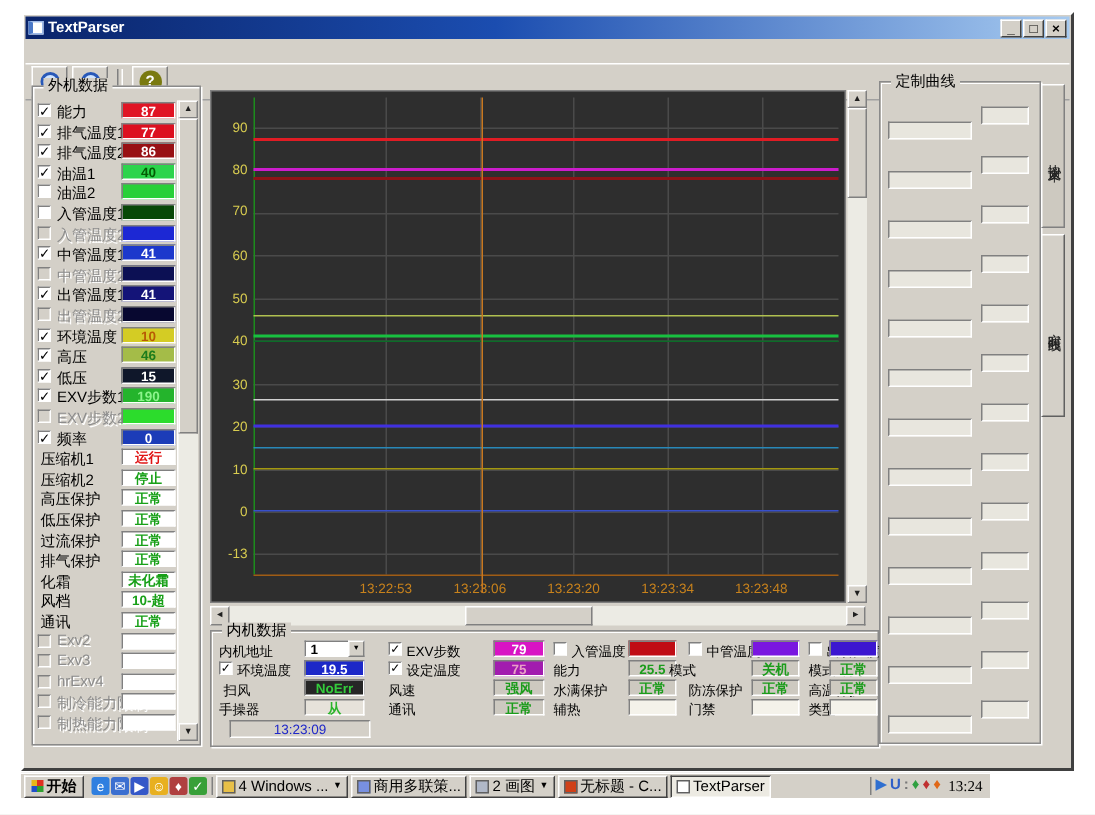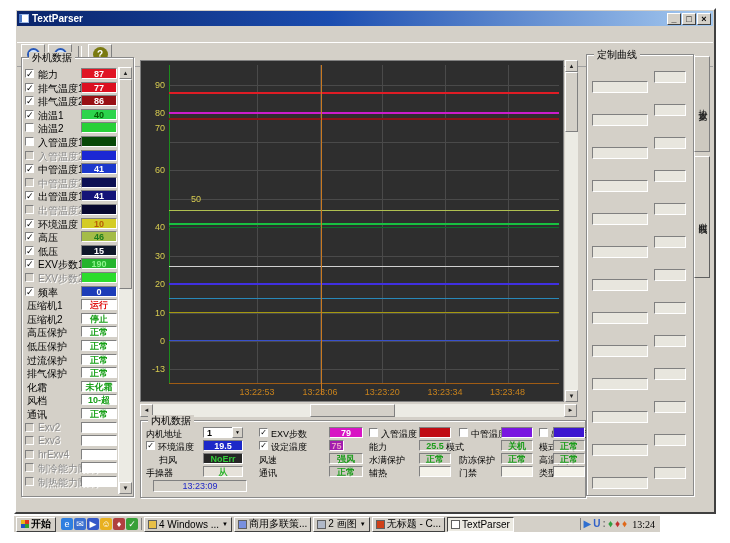--- a/index.html
+++ b/index.html
@@ -298,25 +298,25 @@
           <span class="sb-arr" style="bottom: 0px;">▼</span>
         </div>
     </div>
 
     <div class="plot" id="plot">
         <div class="grid-h" style="top: 23.915px; left: 28px; width: 390px;"></div>
         <div class="ylab" style="top: 18.915px;">90</div>
         <div class="grid-h" style="top: 52.365px; left: 28px; width: 390px;"></div>
         <div class="ylab" style="top: 47.365px;">80</div>
         <div class="grid-h" style="top: 80.815px; left: 28px; width: 390px;"></div>
-        <div class="ylab" style="top: 62px;">70</div>
+        <div class="ylab" style="top: 74px;">70</div>
         <div class="grid-h" style="top: 109.265px; left: 28px; width: 390px;"></div>
         <div class="ylab" style="top: 104.265px;">60</div>
         <div class="grid-h" style="top: 137.715px; left: 28px; width: 390px;"></div>
-        <div class="ylab" style="top: 132.715px; padding-left: 36px;">50</div>
+        <div class="ylab" style="top: 132.715px;">50</div>
         <div class="grid-h" style="top: 166.165px; left: 28px; width: 390px;"></div>
         <div class="ylab" style="top: 161.165px;">40</div>
         <div class="grid-h" style="top: 194.615px; left: 28px; width: 390px;"></div>
         <div class="ylab" style="top: 189.615px;">30</div>
         <div class="grid-h" style="top: 223.065px; left: 28px; width: 390px;"></div>
         <div class="ylab" style="top: 218.065px;">20</div>
         <div class="grid-h" style="top: 251.515px; left: 28px; width: 390px;"></div>
         <div class="ylab" style="top: 246.515px;">10</div>
         <div class="grid-h" style="top: 279.965px; left: 28px; width: 390px;"></div>
         <div class="ylab" style="top: 274.965px;">0</div>
@@ -359,33 +359,33 @@
       </div>
 
     <div class="group indoor" id="indoor-panel">
       <span class="legend">内机数据</span>
     <span class="in-label" style="left: 5px; top: 7px;">内机地址</span>
         <span class="in-box" style="left: 62px; top: 6px; width: 40px; background: rgb(255, 255, 255); text-align: left; padding-left: 3px;">1</span>
         <span class="dd-btn" style="left: 91px; top: 6px;">▼</span>
         <span class="in-cb" style="left: 5px; top: 20px;">✓</span>
         <span class="in-label" style="left: 17px; top: 20px;">环境温度</span>
         <span class="in-box" style="left: 62px; top: 19px; width: 40px; background: rgb(28, 40, 200); color: rgb(255, 255, 255);">19.5</span>
-        <span class="in-label" style="left: 18px; top: 33px;">扫风</span>
+        <span class="in-label" style="left: 8px; top: 33px;">扫风</span>
         <span class="in-box" style="left: 62px; top: 32px; width: 40px; background: rgb(38, 38, 38); color: rgb(52, 204, 60);">NoErr</span>
         <span class="in-label" style="left: 5px; top: 46px; text-align: center;">手操器</span>
         <span class="in-box" style="left: 62px; top: 45px; width: 40px; background: rgb(230, 226, 218); color: rgb(42, 180, 42);">从</span>
         <span class="timebox" style="left: 12px; top: 59px; width: 94px; height: 12px;">13:23:09</span>
         <span class="in-cb" style="left: 118px; top: 7px;">✓</span>
         <span class="in-label" style="left: 130px; top: 7px;">EXV步数</span>
         <span class="in-cb" style="left: 118px; top: 20px;">✓</span>
         <span class="in-label" style="left: 130px; top: 20px;">设定温度</span>
         <span class="in-label" style="left: 118px; top: 33px;">风速</span>
         <span class="in-label" style="left: 118px; top: 46px;">通讯</span>
         <span class="in-box" style="left: 188px; top: 6px; width: 34px; background: rgb(216, 20, 196); color: rgb(255, 255, 255);">79</span>
-        <span class="in-box" style="left: 188px; top: 19px; width: 15px; background: #a21caf; color: rgb(233, 160, 198);">75</span>
+        <span class="in-box" style="left: 188px; top: 19px; width: 34px; background: #a21caf; color: rgb(233, 160, 198);">75</span>
         <span class="in-box" style="left: 188px; top: 32px; width: 34px; background: rgb(205, 201, 192); color: rgb(28, 156, 28);">强风</span>
         <span class="in-box" style="left: 188px; top: 45px; width: 34px; background: rgb(205, 201, 192); color: rgb(28, 156, 28);">正常</span>
         <span class="in-cb" style="left: 228px; top: 7px;"></span>
         <span class="in-label" style="left: 240px; top: 7px;">入管温度</span>
         <span class="in-label" style="left: 228px; top: 20px;">能力</span>
         <span class="in-label" style="left: 228px; top: 33px;">水满保护</span>
         <span class="in-label" style="left: 228px; top: 46px;">辅热</span>
         <span class="in-box" style="left: 278px; top: 6px; width: 32px; background: rgb(192, 12, 20); color: rgb(255, 255, 255);"></span>
         <span class="in-box" style="left: 278px; top: 19px; width: 32px; background: rgb(205, 201, 192); color: rgb(28, 156, 28);">25.5</span>
         <span class="in-box" style="left: 278px; top: 32px; width: 32px; background: rgb(205, 201, 192); color: rgb(28, 156, 28);">正常</span>

